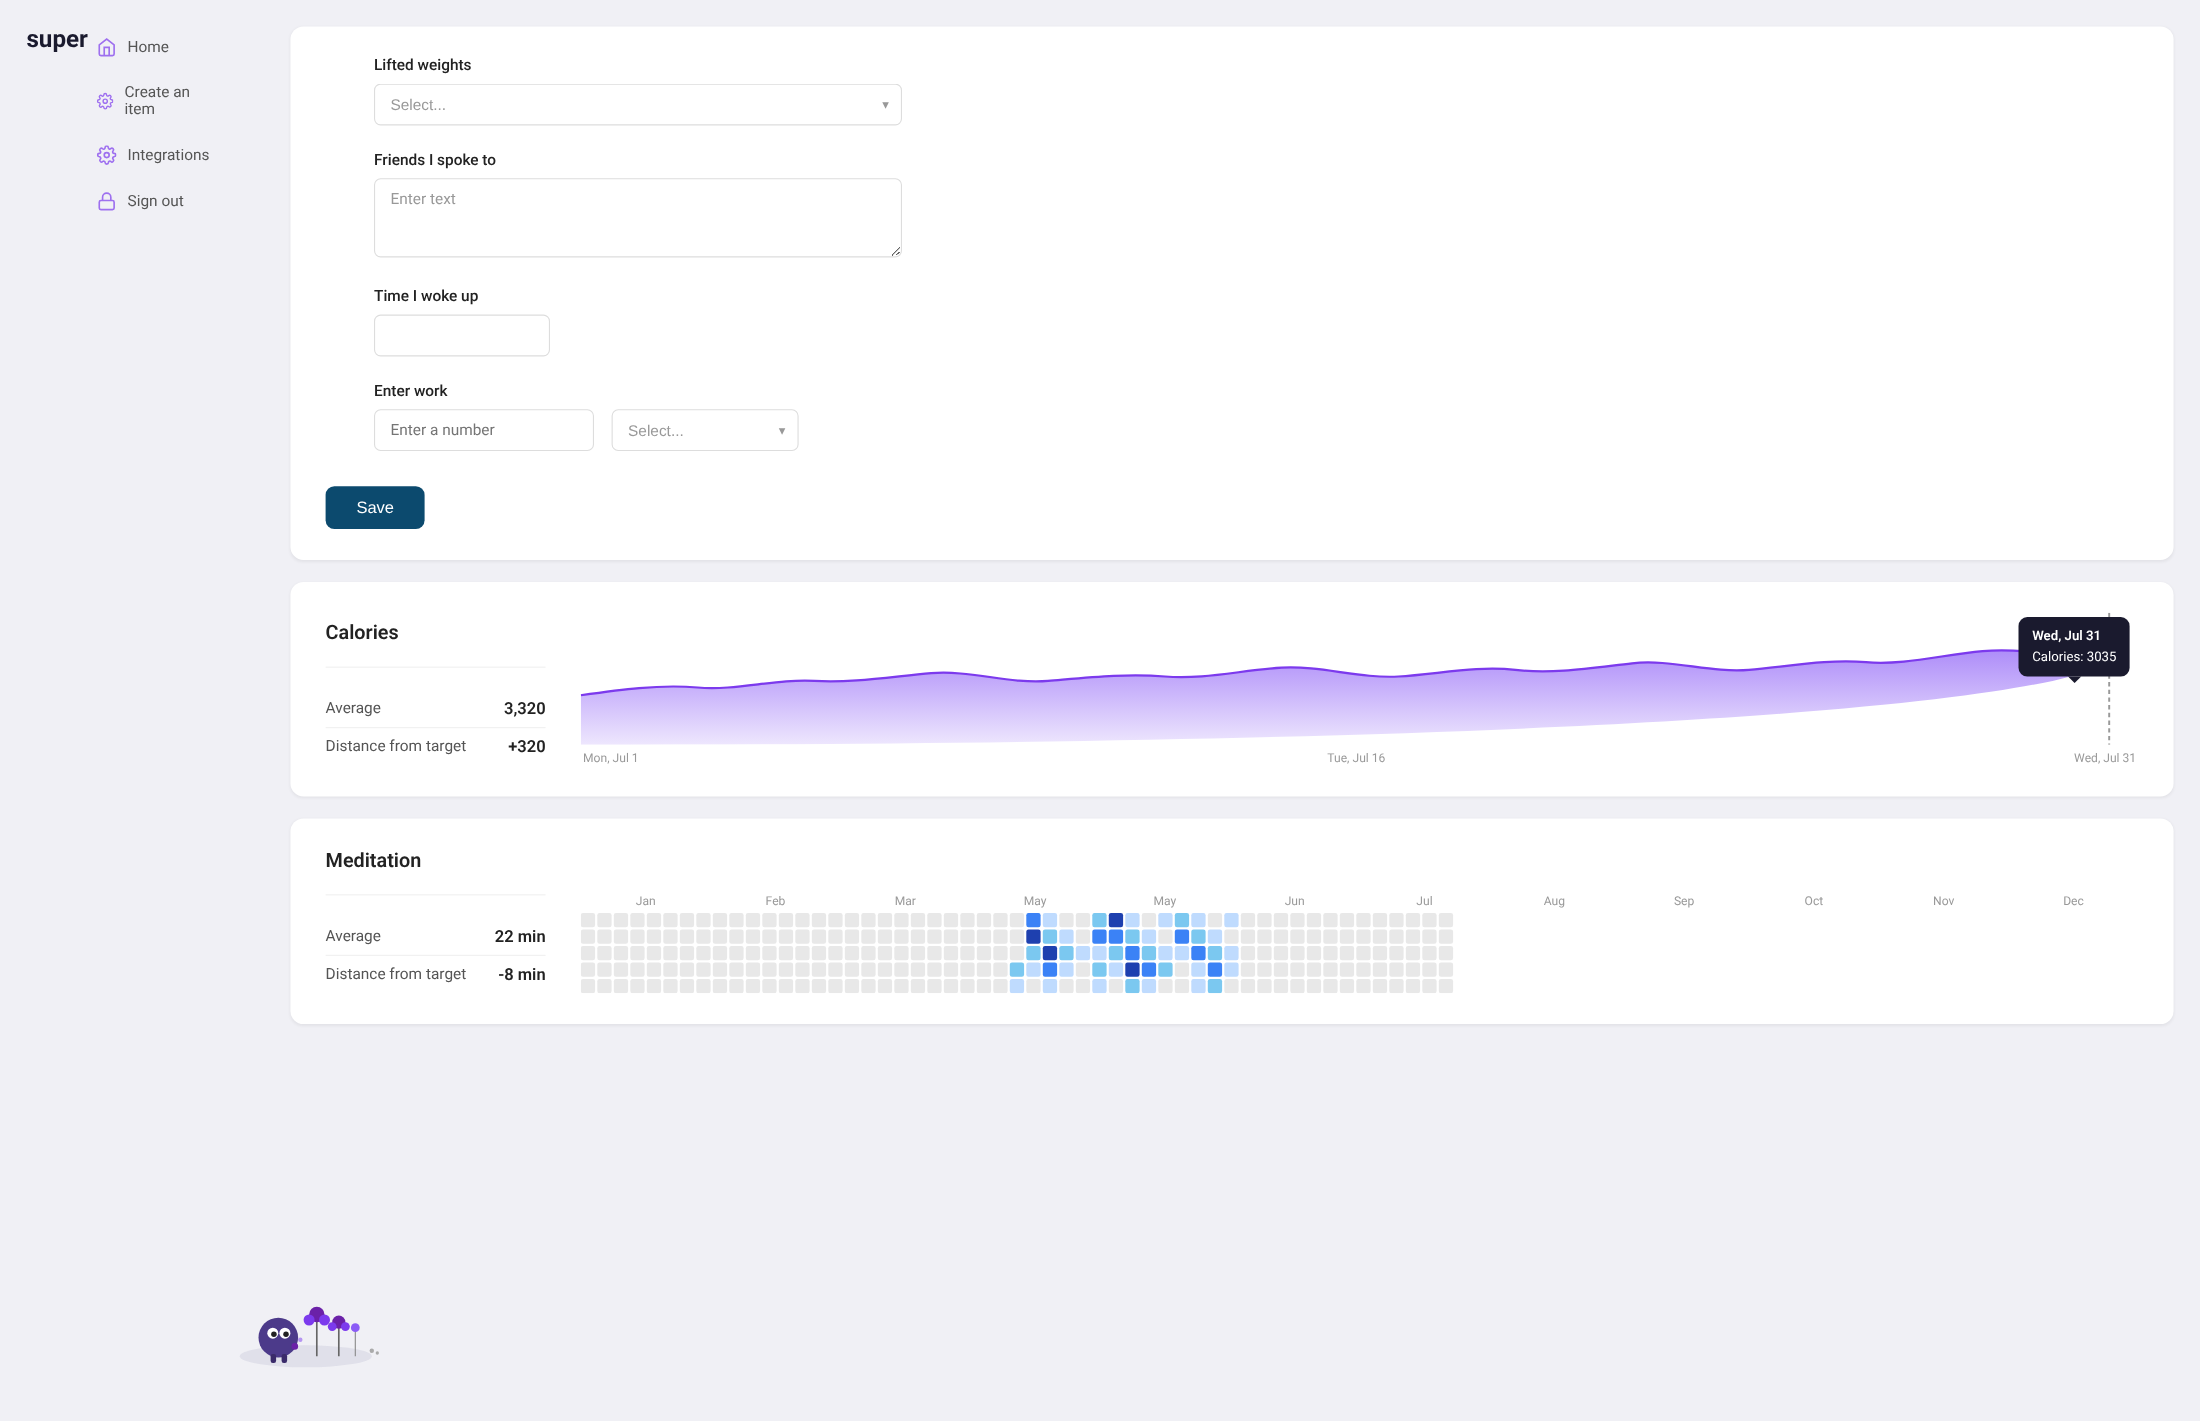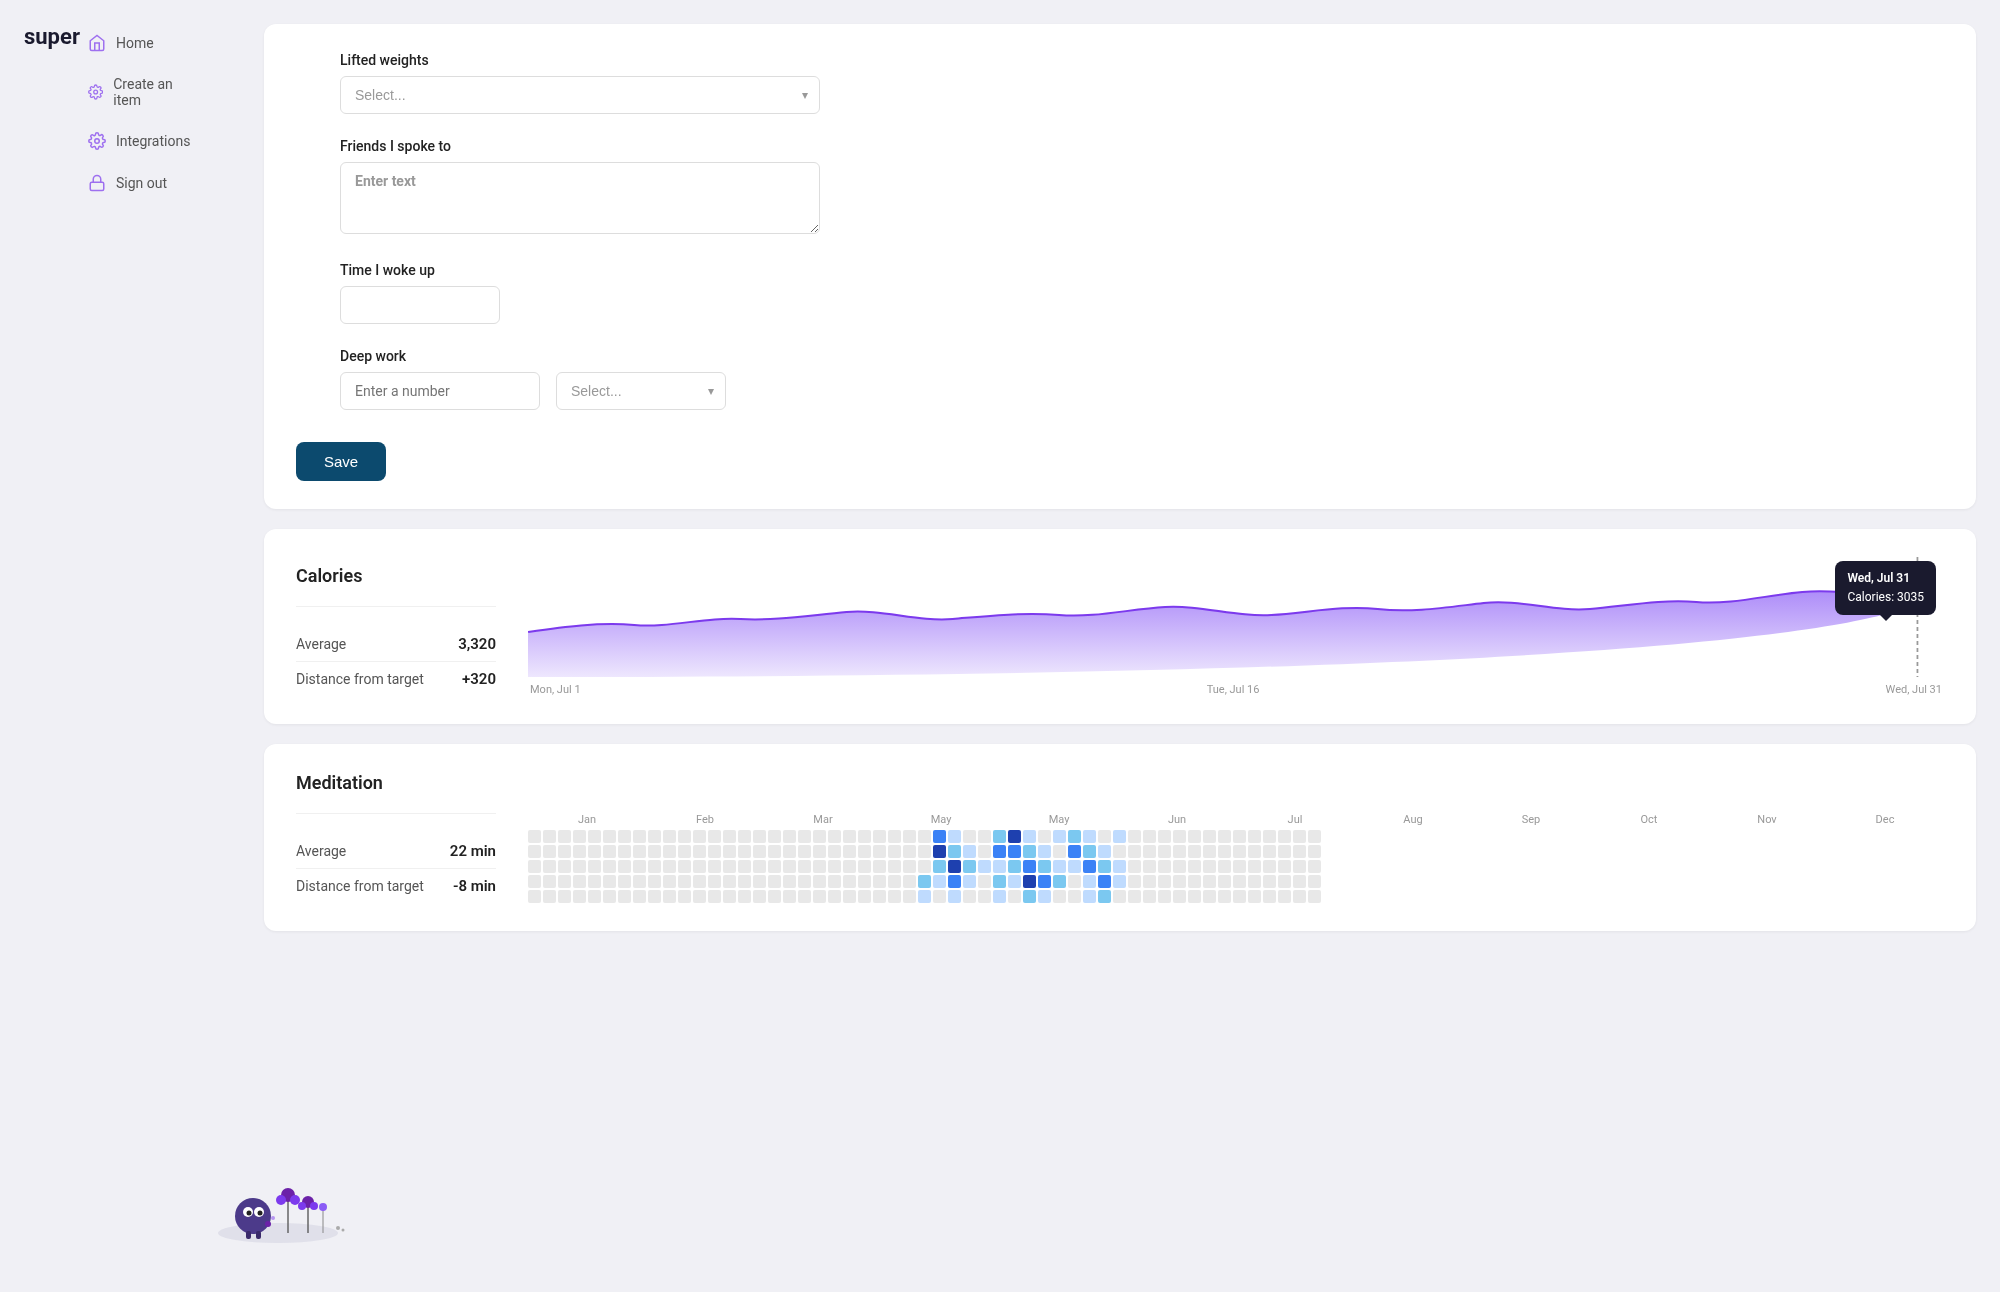--- a/index.html
+++ b/index.html
@@ -110,21 +110,20 @@
     .textarea-input {
       width: 480px;
       height: 72px;
       padding: 10px 14px;
       border: 1px solid #ddd;
       border-radius: 6px;
       font-size: 14px;
       color: #333;
       resize: vertical;
       font-family: inherit;
-      font-weight: bold;
     }
     .textarea-input::placeholder { color: #999; }
     .text-input {
       width: 160px;
       padding: 10px 14px;
       border: 1px solid #ddd;
       border-radius: 6px;
       font-size: 14px;
       color: #333;
       font-family: inherit;
@@ -385,21 +384,21 @@
     </div>
 
     
     <div class="field-group">
       <div class="field-label">Time I woke up</div>
       <input type="text" class="text-input" style="">
     </div>
 
     
     <div class="field-group">
-      <div class="field-label">Deep work</div>
+      <div class="field-label">Enter work</div>
       <div class="deep-work-row">
         <input type="number" class="number-input" placeholder="Enter a number" style="">
         <div class="select-wrapper-sm">
           <select class="select-input">
             <option value="">Select...</option>
           </select>
           <span class="select-chevron">▾</span>
         </div>
       </div>
     </div>

